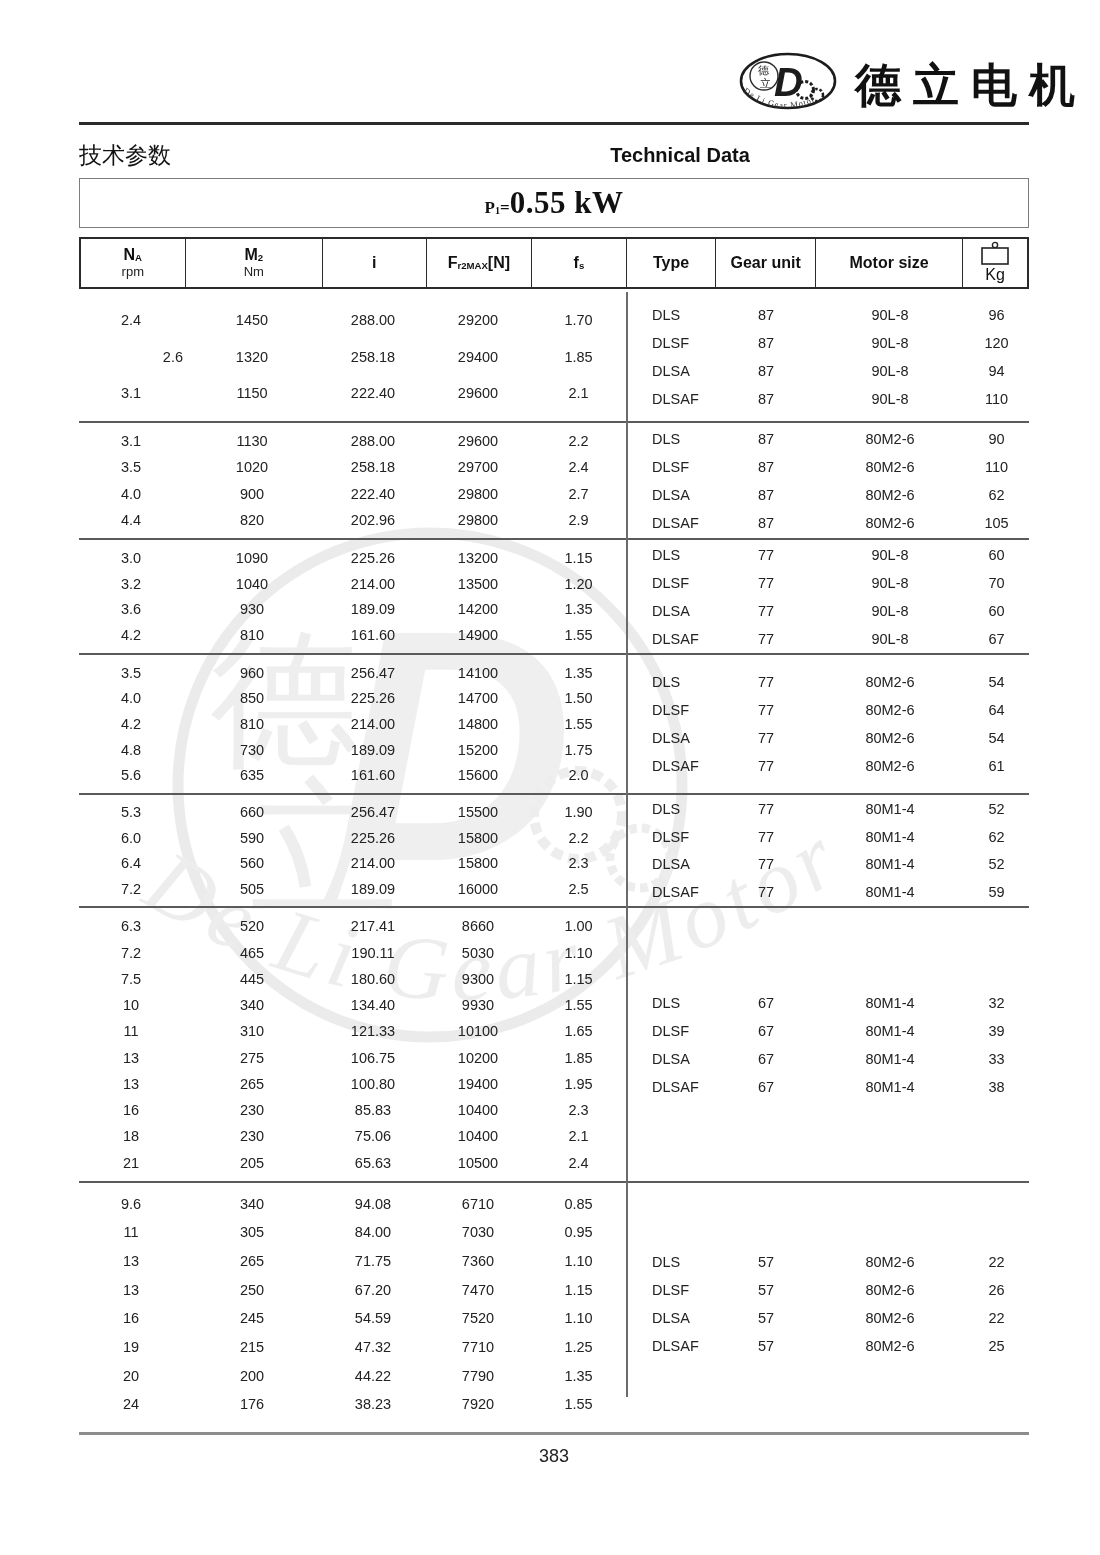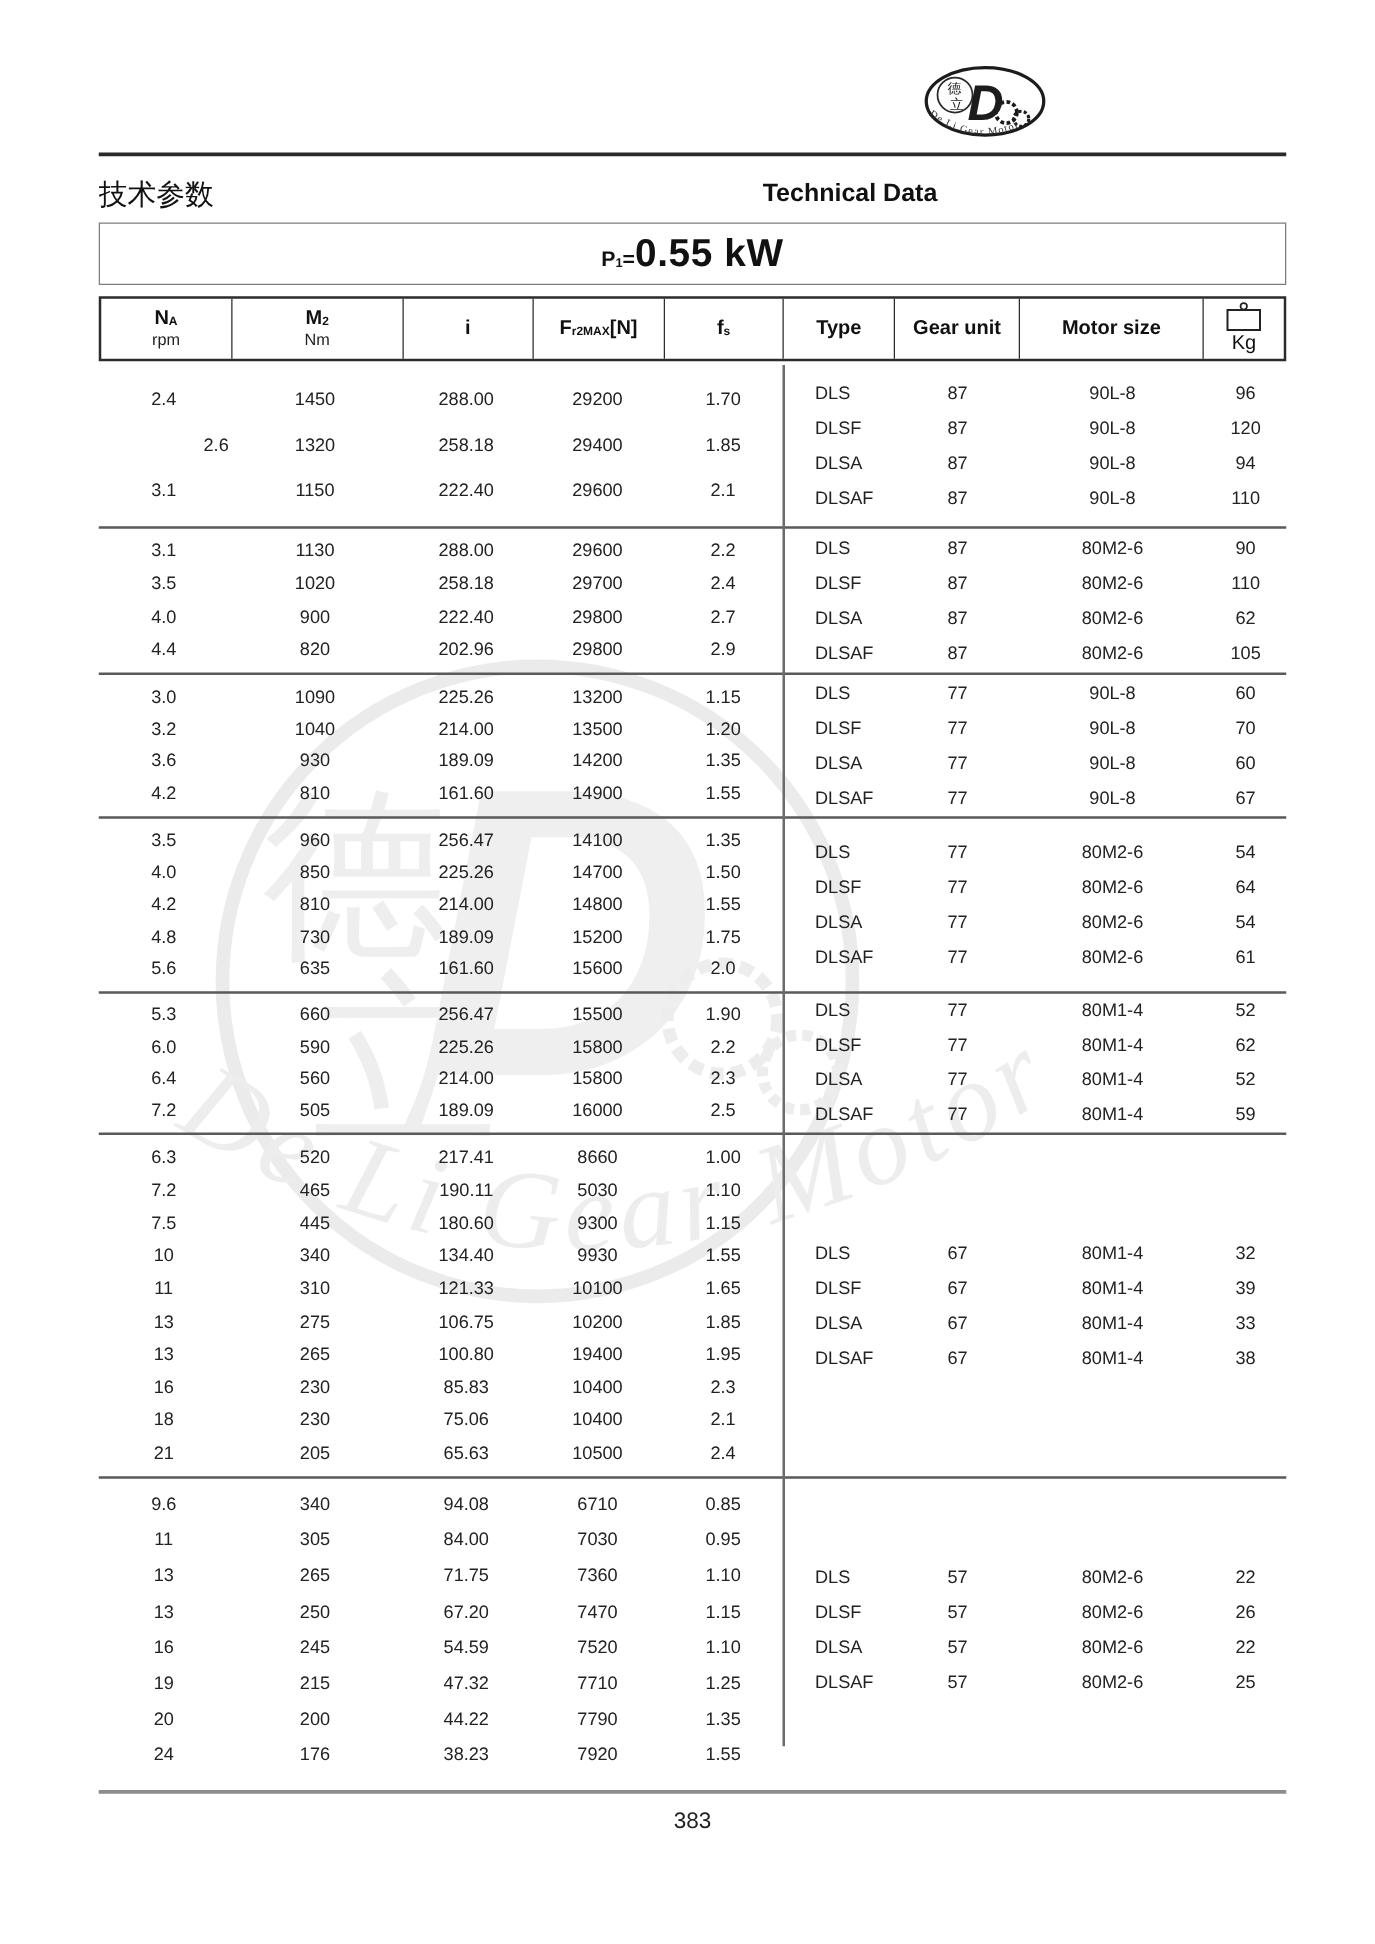--- a/index.html
+++ b/index.html
@@ -8,21 +8,21 @@
   
   .logo{position:absolute;top:50px;left:735px;display:flex;align-items:center;gap:10px;z-index:2;}
   .brand-name{font-family:"DejaVu Serif",serif;font-weight:bold;font-size:46px;
               letter-spacing:12px;color:#111;white-space:nowrap;line-height:1;}
   .top-rule{position:absolute;top:122px;left:79px;width:950px;height:3px;background:#2a2a2a;z-index:2;}
   .title-cn{position:absolute;top:140px;left:79px;font-size:23px;font-weight:normal;color:#111;z-index:2;}
   .title-en{position:absolute;top:144px;left:680px;transform:translateX(-50%);
             font-size:20px;font-weight:bold;color:#111;z-index:2;}
   .power-box{position:absolute;top:178px;left:79px;width:950px;height:50px;box-sizing:border-box;
              border:1px solid #7d7d7d;display:flex;align-items:baseline;justify-content:center;z-index:2;background:transparent;}
-  .power-box{padding-top:6px;}
+  .power-box{padding-top:6px;font-family:Liberation Serif, serif;}
   .p-label{font-size:17px;font-weight:bold;color:#111;}
   .p-value{font-size:31px;font-weight:bold;color:#111;letter-spacing:0.5px;}
   .sub{font-size:0.6em;vertical-align:-0.08em;}
   
   .thead{position:absolute;top:237px;left:79px;width:950px;height:52px;box-sizing:border-box;
          border:2px solid #2b2b2b;display:flex;z-index:2;background:transparent;}
   .th{display:flex;flex-direction:column;align-items:center;justify-content:center;
       box-sizing:border-box;line-height:1.15;}
   .th + .th{border-left:1px solid #2b2b2b;}
   .h-main{font-weight:bold;font-size:16px;color:#111;white-space:nowrap;}
@@ -71,20 +71,21 @@
       <text x="23" y="24" font-size="11" fill="#1c1c1c" font-family="DejaVu Serif, serif">德</text>
       <text x="25" y="37" font-size="11" fill="#1c1c1c" font-family="DejaVu Serif, serif">立</text>
       <text x="39" y="46" font-size="40" font-weight="bold" font-style="italic" fill="#1c1c1c" font-family="Liberation Sans, sans-serif">D</text>
       <circle cx="70" cy="40" r="8.5" fill="none" stroke="#1c1c1c" stroke-width="3" stroke-dasharray="3 2"></circle>
       <circle cx="82" cy="45" r="6" fill="none" stroke="#1c1c1c" stroke-width="2.5" stroke-dasharray="2.5 1.8"></circle>
       <path id="emblem-arc" d="M 8 42 Q 53 76 102 38" fill="none"></path>
       <text font-size="8.5" fill="#333" letter-spacing="1" font-family="Liberation Serif, serif">
         <textPath href="#emblem-arc">De Li Gear Motor</textPath>
       </text>
     </svg>
+    <div class="brand-name">德立电机</div>
   </div>
 
   <div class="top-rule"></div>
 
   <div class="title-cn">技术参数</div>
   <div class="title-en">Technical Data</div>
 
   <div class="power-box">
     <span class="p-label"><span>P</span><span class="sub">1</span><span>=</span></span>
       <span class="p-value">0.55 kW</span>

